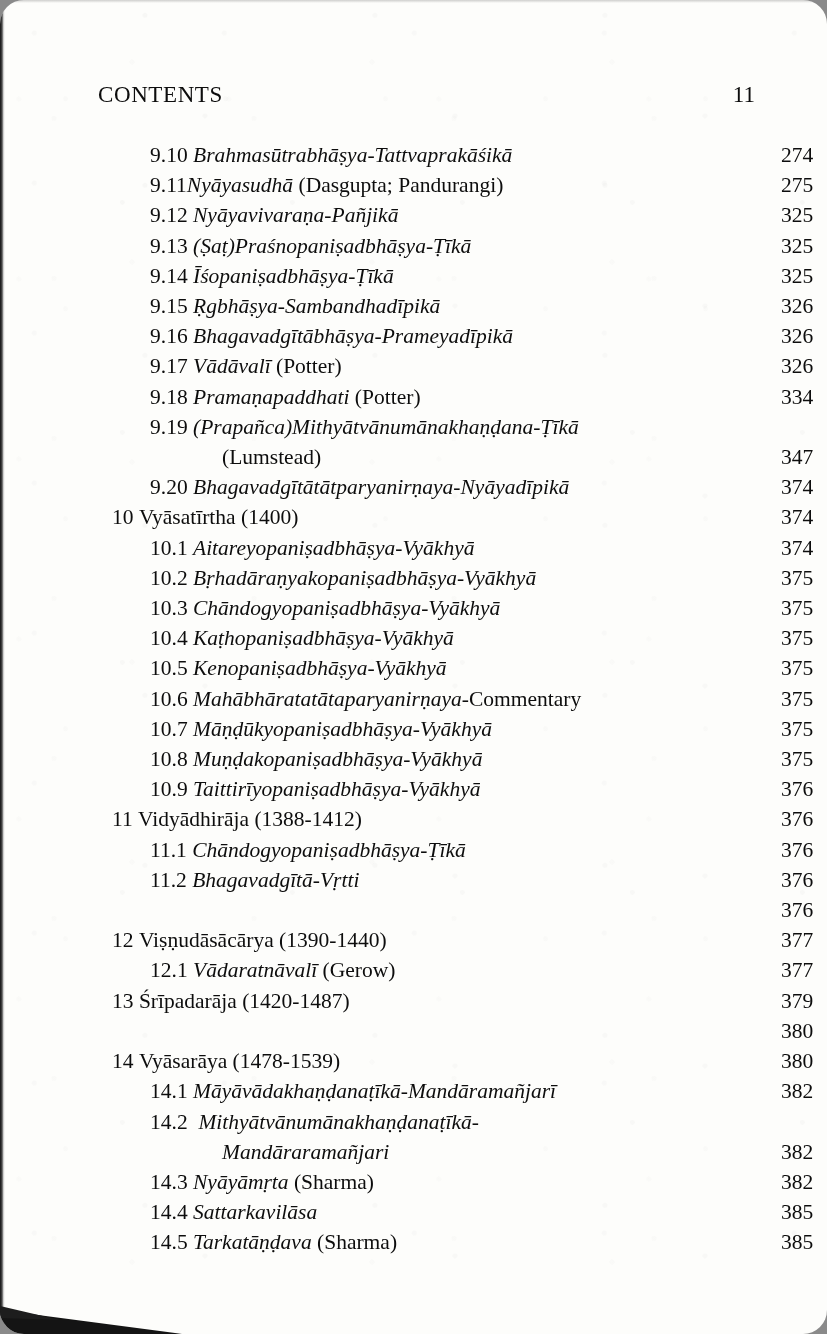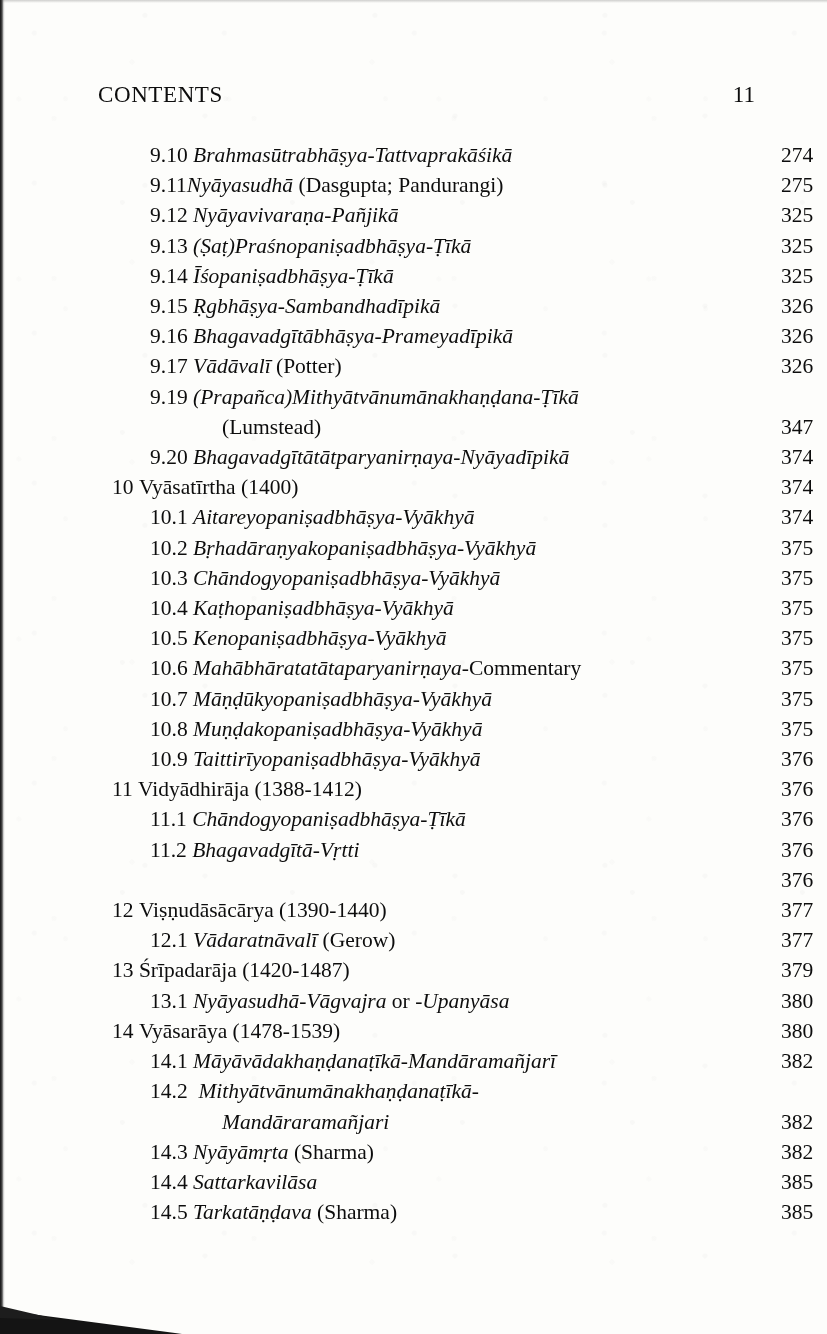--- a/index.html
+++ b/index.html
@@ -10,20 +10,21 @@
   }
   .page {
     position: relative;
     width: 827px;
     height: 1334px;
     background: #fdfdfb;
     overflow: hidden;
     font-family: "Liberation Serif", "DejaVu Serif", serif;
     color: #0d0d0d;
     box-sizing: border-box;
+    border-radius: 24px;
   }
   
   .paper-grain {
     position: absolute;
     inset: 0;
     pointer-events: none;
     background:
       radial-gradient(circle at 18% 22%, rgba(150,150,150,0.055) 0 2px, transparent 3px),
       radial-gradient(circle at 63% 9%, rgba(140,140,140,0.05) 0 2px, transparent 3px),
       radial-gradient(circle at 41% 47%, rgba(150,150,150,0.045) 0 2px, transparent 3px),
@@ -164,20 +165,25 @@
         <span class="label"><span class="ro">9.16</span>&nbsp;<span class="it">Bhagavadgītābhāṣya-Prameyadīpikā</span></span>
         <span class="filler"></span>
         <span class="folio">326</span>
       </div>
       <div class="toc-row lvl-section">
         <span class="label"><span class="ro">9.17</span>&nbsp;<span class="it">Vādāvalī</span><span class="ro"> (Potter)</span></span>
         <span class="filler"></span>
         <span class="folio">326</span>
       </div>
       <div class="toc-row lvl-section">
+        <span class="label"><span class="ro">9.18</span>&nbsp;<span class="it">Pramaṇapaddhati</span><span class="ro"> (Potter)</span></span>
+        <span class="filler"></span>
+        <span class="folio">334</span>
+      </div>
+      <div class="toc-row lvl-section">
         <span class="label"><span class="ro">9.19</span>&nbsp;<span class="it">(Prapañca)Mithyātvānumānakhaṇḍana-Ṭīkā</span></span>
         <span class="filler"></span>
         <span class="folio"></span>
       </div>
       <div class="toc-row lvl-cont">
         <span class="label"><span class="ro">(Lumstead)</span></span>
         <span class="filler"></span>
         <span class="folio">347</span>
       </div>
       <div class="toc-row lvl-section">
@@ -263,21 +269,20 @@
         <span class="label"><span class="ro">12.1</span>&nbsp;<span class="it">Vādaratnāvalī</span><span class="ro"> (Gerow)</span></span>
         <span class="filler"></span>
         <span class="folio">377</span>
       </div>
       <div class="toc-row lvl-chapter">
         <span class="label"><span class="ro">13</span>&nbsp;<span class="ro">Śrīpadarāja (1420-1487)</span></span>
         <span class="filler"></span>
         <span class="folio">379</span>
       </div>
       <div class="toc-row lvl-section">
-        <span class="label"><span class="ro">13.1</span>&nbsp;<span class="it">Nyāyasudhā-Vāgvajra</span><span class="ro"> or </span><span class="it">-Upanyāsa</span></span>
         <span class="filler"></span>
         <span class="folio">380</span>
       </div>
       <div class="toc-row lvl-chapter">
         <span class="label"><span class="ro">14</span>&nbsp;<span class="ro">Vyāsarāya (1478-1539)</span></span>
         <span class="filler"></span>
         <span class="folio">380</span>
       </div>
       <div class="toc-row lvl-section">
         <span class="label"><span class="ro">14.1</span>&nbsp;<span class="it">Māyāvādakhaṇḍanaṭīkā-Mandāramañjarī</span></span>

